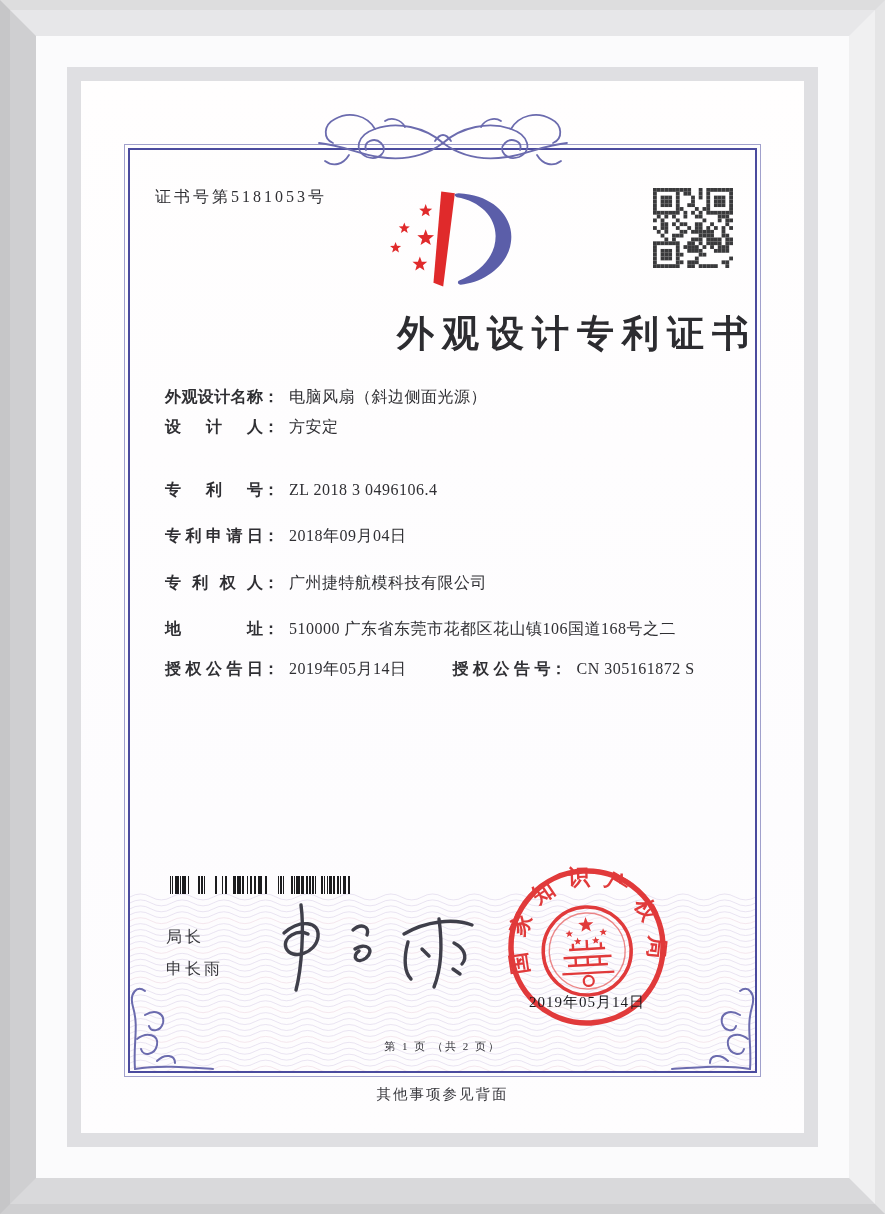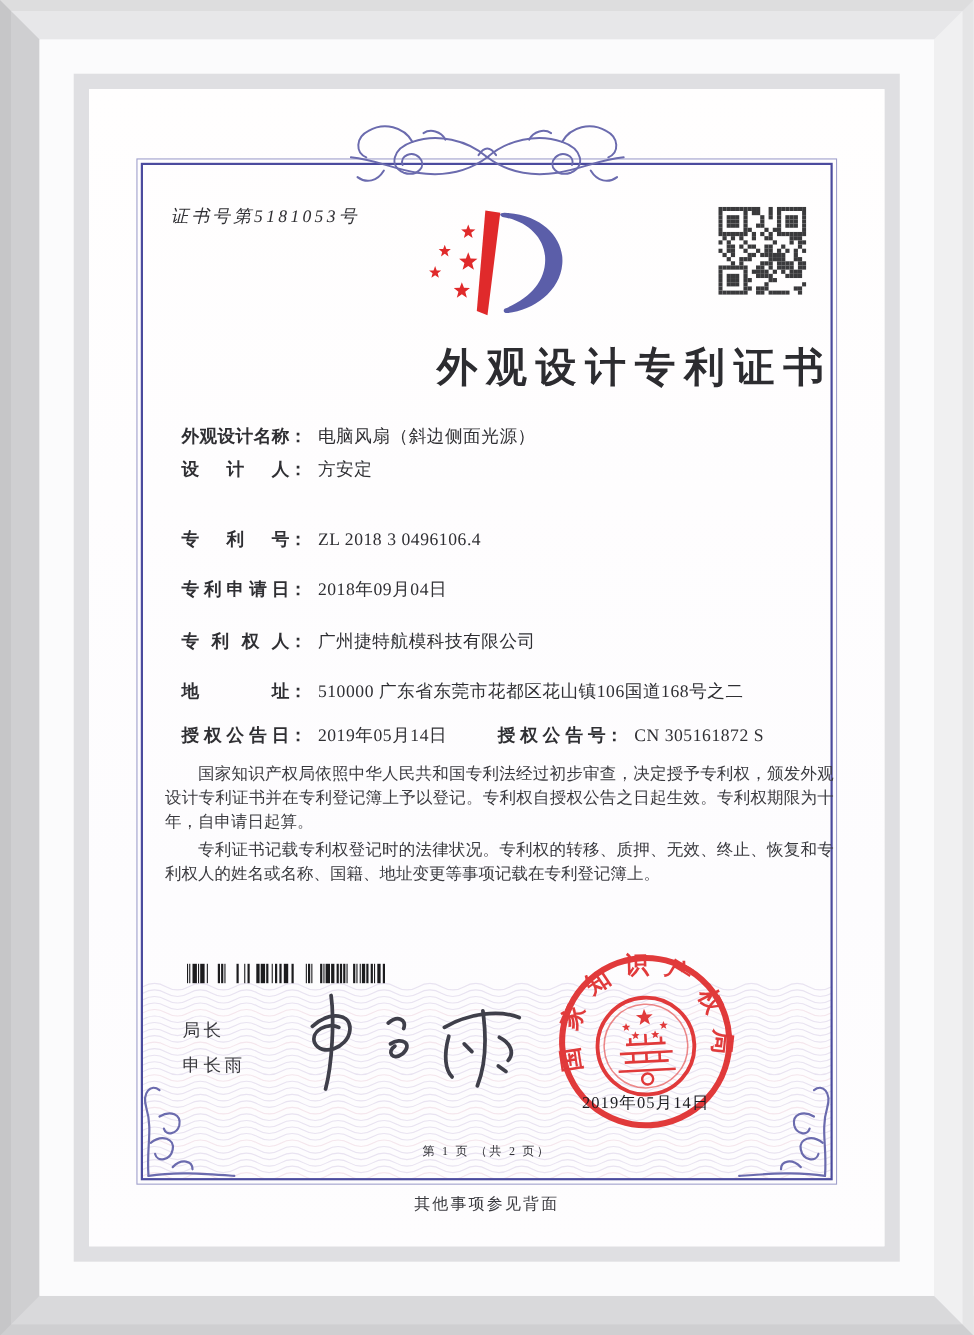--- a/index.html
+++ b/index.html
@@ -13,21 +13,21 @@
   
   .f1{position:absolute;inset:0;border:36px solid;
       border-color:#e7e7e9 #f0f0f1 #d9d9db #cfcfd1;background:#fff;box-sizing:border-box;}
   .f1::after{content:"";position:absolute;inset:-36px;border:10px solid rgba(0,0,0,.045);pointer-events:none;}
   .f2{position:absolute;inset:36px;border:31px solid #fbfbfc;box-sizing:border-box;}
   .f3{position:absolute;inset:67px;border:14px solid #dfdfe2;box-sizing:border-box;}
   
   .paper{position:absolute;inset:81px;background:linear-gradient(180deg,#fffefe 0%,#fdfcfe 70%,#fefdfe 100%);}
   .cert-border{position:absolute;left:47px;top:67px;width:629px;height:925px;
       border:2px solid #4b4b9e;outline:1px solid #a0a0cc;outline-offset:3px;box-sizing:border-box;}
-  .cert-no{position:absolute;left:74px;top:106px;font-size:16px;letter-spacing:3px;color:#2f2f33;font-style:italic;}
+  .cert-no{position:absolute;left:74px;top:106px;font-size:16px;letter-spacing:3px;color:#2f2f33;}
   .logo{position:absolute;left:300px;top:104px;width:136px;height:108px;}
   .qr{position:absolute;left:572px;top:107px;width:80px;height:80px;}
   .title{position:absolute;left:47px;top:228px;width:629px;text-align:right;
       font-size:37px;font-weight:bold;letter-spacing:8px;color:#2c2c30;}
   
   .frow{position:absolute;left:84px;width:580px;display:flex;align-items:baseline;
       font-size:16px;color:#2f2f33;white-space:nowrap;}
   .flabel{display:inline-block;width:98px;text-align:justify;text-align-last:justify;font-weight:600;}
   .fcolon{font-weight:600;margin-right:10px;}
   .fvalue{letter-spacing:.5px;}
@@ -396,24 +396,20 @@
     <div class="frow" style="top:578px">
       <span class="flabel">授权公告日</span>
         <span class="fcolon">：</span>
       <span class="fvalue">2019年05月14日</span>
       <span class="gsp"></span>
       <span class="flabel">授权公告号</span>
         <span class="fcolon">：</span>
       <span class="fvalue">CN 305161872 S</span>
     </div>
 
-    <div class="paras">
-      <p>国家知识产权局依照中华人民共和国专利法经过初步审查，决定授予专利权，颁发外观设计专利证书并在专利登记簿上予以登记。专利权自授权公告之日起生效。专利权期限为十年，自申请日起算。</p>
-      <p>专利证书记载专利权登记时的法律状况。专利权的转移、质押、无效、终止、恢复和专利权人的姓名或名称、国籍、地址变更等事项记载在专利登记簿上。</p>
-    </div>
 
     <svg class="barcode" id="bc" viewBox="0 0 187 18" preserveAspectRatio="none">
         <rect x="0" y="0" width="1" height="18" fill="#1c1c1e"></rect>
         <rect x="2" y="0" width="1" height="18" fill="#1c1c1e"></rect>
         <rect x="5" y="0" width="4" height="18" fill="#1c1c1e"></rect>
         <rect x="10" y="0" width="1" height="18" fill="#1c1c1e"></rect>
         <rect x="12" y="0" width="4" height="18" fill="#1c1c1e"></rect>
         <rect x="18" y="0" width="1" height="18" fill="#1c1c1e"></rect>
         <rect x="28" y="0" width="2" height="18" fill="#1c1c1e"></rect>
         <rect x="31" y="0" width="2" height="18" fill="#1c1c1e"></rect>

